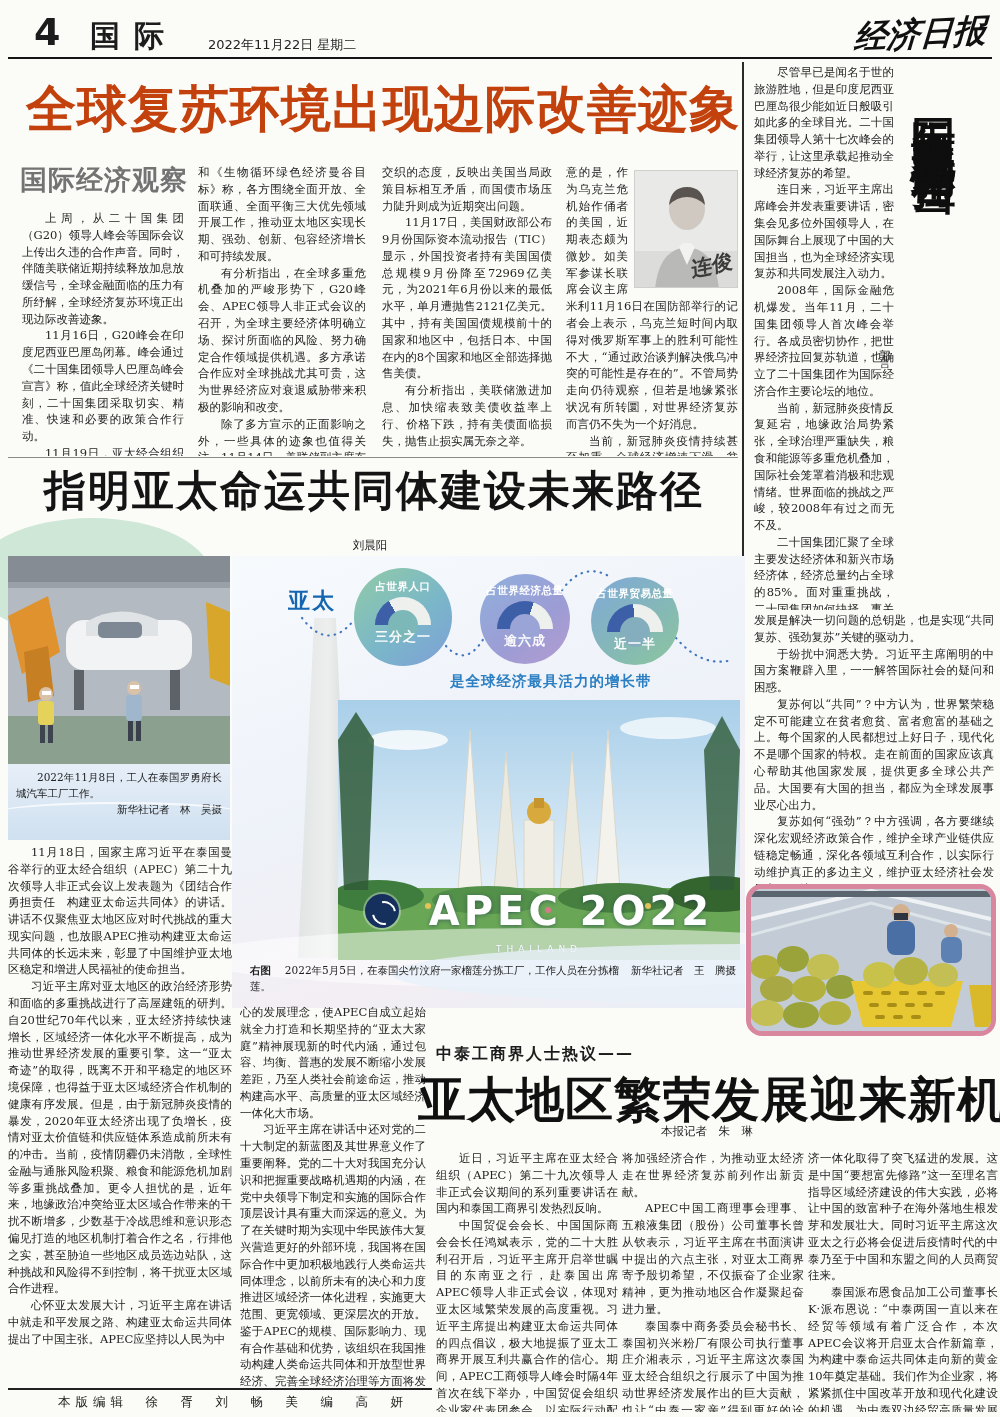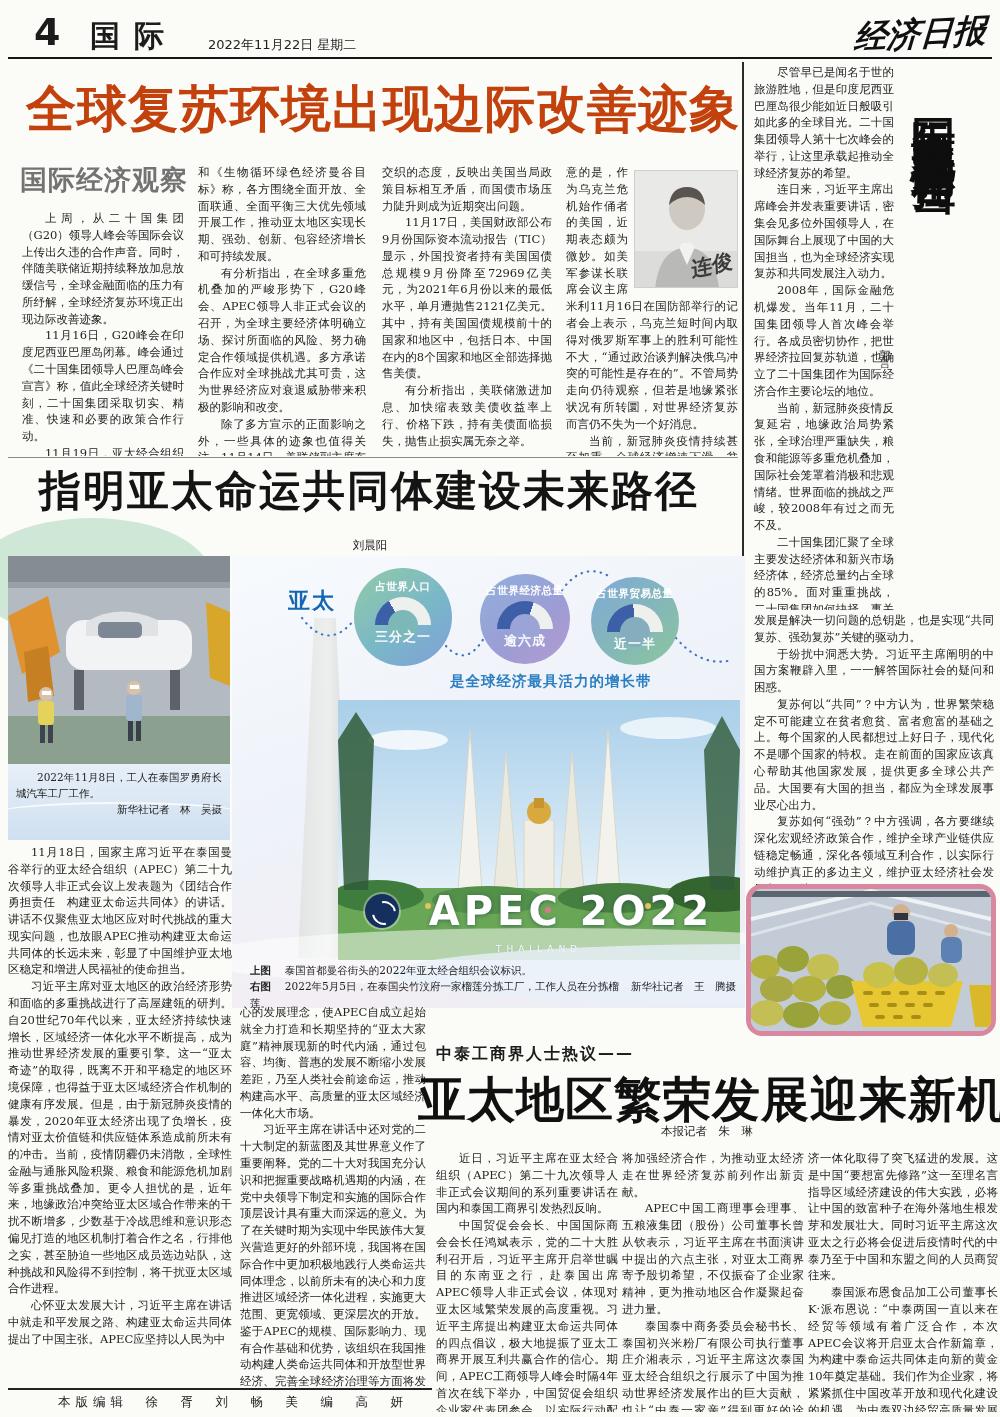--- a/index.html
+++ b/index.html
@@ -33,21 +33,21 @@
              color:#3a3a3a;transform:rotate(-12deg) skewX(-8deg);font-weight:bold;}
 
   .vrule{left:742px;top:62px;width:1.5px;height:838px;background:#2a2a2a;}
   .mid-rule{left:8px;top:457px;width:730px;height:1px;background:#8a8a8a;}
   .vtitle{left:898px;top:84px;height:648px;width:66px;writing-mode:vertical-rl;text-orientation:upright;
           font-size:44px;font-weight:900;letter-spacing:4px;color:#0e0e0e;font-family:"DejaVu Sans",sans-serif;}
   .vbyline{left:876px;top:340px;writing-mode:vertical-rl;text-orientation:upright;font-size:11px;
            letter-spacing:8px;color:#333;}
 
   
-  .mid-headline{left:34px;top:463px;width:670px;text-align:center;font-size:42px;font-weight:bold;
+  .mid-headline{left:34px;top:463px;width:670px;text-align:right;font-size:42px;font-weight:bold;
                 font-family:"DejaVu Serif",serif;letter-spacing:2px;color:#141414;white-space:nowrap;}
   .mid-byline{left:240px;top:538px;width:260px;text-align:center;font-size:11.5px;color:#222;}
   .green-blob{left:-28px;top:518px;width:240px;height:120px;background:#cfe7d6;border-radius:50%;}
 
   .factory{left:8px;top:556px;width:222px;height:208px;overflow:hidden;background:#b9bec4;}
   .factory-cap{left:8px;top:764px;width:222px;height:76px;background:linear-gradient(180deg,#e7eff8,#cfe0f0);
                font-size:10.5px;line-height:1.5;padding:6px 8px 4px;font-family:"DejaVu Serif",serif;
                overflow:hidden;position:absolute;}
   .factory-cap::after{content:"";position:absolute;left:-10%;bottom:10px;width:120%;height:26px;
                border-radius:50%;border-top:2px solid #ffffff;opacity:.8;}
@@ -265,24 +265,20 @@
         <span class="apec-emblem"></span>
         <span class="apec-title">APEC 2O22</span>
       </div>
       <div class="apec-country">THAILAND</div>
     </div>
 
     <div class="wave" style="left:-40px;top:372px;"></div>
     <div class="wave" style="left:160px;top:388px;background:rgba(233,240,249,.8);"></div>
 
     <div class="photo-caps">
-      <p>
-        <span class="cap-tag">上图</span>
-        　<span>泰国首都曼谷街头的2022年亚太经合组织会议标识。</span>
-      </p>
       <p>
         <span class="credit">新华社记者　王　腾摄</span>
         <span class="cap-tag">右图</span>
         　<span>2022年5月5日，在泰国尖竹汶府一家榴莲分拣工厂，工作人员在分拣榴莲。</span>
       </p>
     </div>
   </div>
 
   <div class="tcol" style="left:8px;top:844px;width:224px;height:542px;">
       <p class="para">11月18日，国家主席习近平在泰国曼谷举行的亚太经合组织（APEC）第二十九次领导人非正式会议上发表题为《团结合作勇担责任　构建亚太命运共同体》的讲话。讲话不仅聚焦亚太地区应对时代挑战的重大现实问题，也放眼APEC推动构建亚太命运共同体的长远未来，彰显了中国维护亚太地区稳定和增进人民福祉的使命担当。</p>

